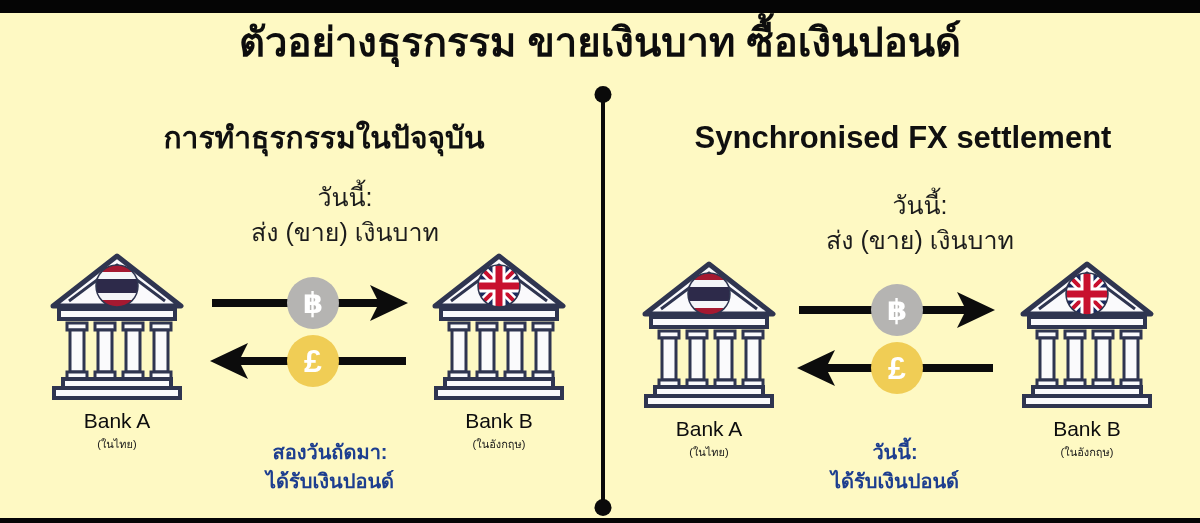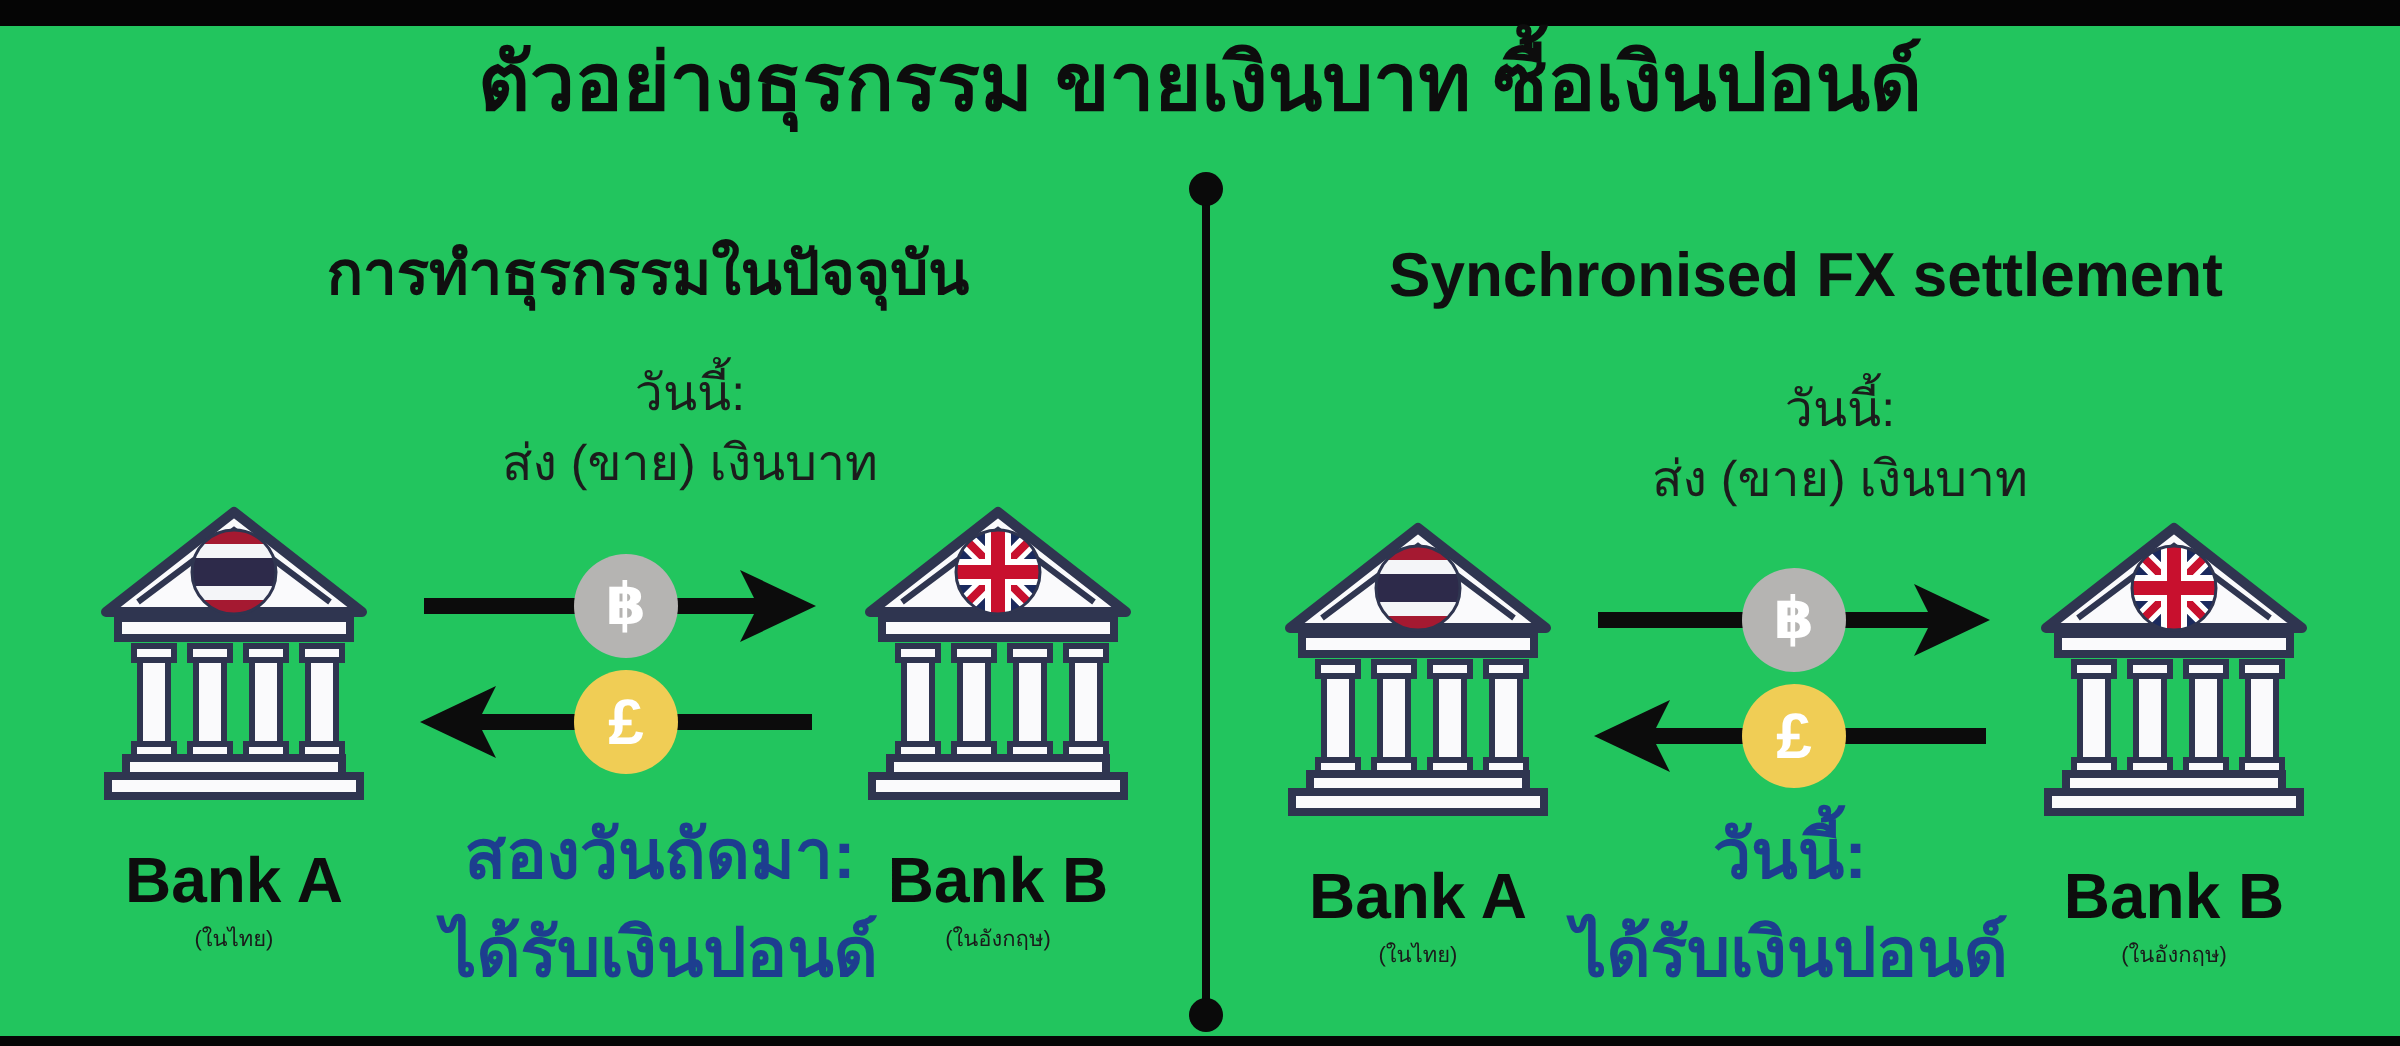--- a/index.html
+++ b/index.html
@@ -1,17 +1,17 @@
 <!DOCTYPE html>
 <html><head>
 <meta charset="utf-8">
 <style>
   html,body{margin:0;padding:0;background:#e8e8e6;}
   .stage{
-    position:relative;width:1200px;height:523px;background:#22c55e;overflow:hidden;
+    position:relative;width:1200px;height:523px;background:#fef9c3;overflow:hidden;
     font-family:"Liberation Sans","DejaVu Sans",sans-serif;color:#0d0d0d;
   }
   .bar-top{position:absolute;top:0;left:0;width:100%;height:13px;background:#050505;}
   .bar-bottom{position:absolute;bottom:0;left:0;width:100%;height:5px;background:#050505;}
   .title{position:absolute;top:18px;left:0;width:100%;text-align:center;
     font-size:40px;font-weight:bold;color:#0d0d0d;margin:0;line-height:1.2;}
   .divider{position:absolute;left:601px;top:95px;width:4px;height:412px;background:#0a0a0a;}
   .divider .dot{position:absolute;left:50%;transform:translateX(-50%);width:17px;height:17px;
     border-radius:50%;background:#0a0a0a;}
   .dot-top{top:-9px;}
@@ -27,41 +27,41 @@
 
   .flow-label{position:absolute;text-align:center;font-size:25px;color:#1c1c1c;line-height:1.4;}
   .panel-left  .flow-label{top:180px;left:195px;width:300px;}
   .panel-right .flow-label{top:188px;left:164px;width:300px;}
 
   .bank{position:absolute;width:150px;margin:0;text-align:center;}
   .panel-left  .bank-a{left:42px;top:248px;}
   .panel-left  .bank-b{left:424px;top:248px;}
   .panel-right .bank-a{left:28px;top:256px;}
   .panel-right .bank-b{left:406px;top:256px;}
-  .bank-name{font-size:32px;font-weight:bold;color:#0d0d0d;margin-top:16px;line-height:1.2;}
+  .bank-name{font-size:21px;font-weight:normal;color:#0d0d0d;margin-top:4px;line-height:1.2;}
   .bank-loc{font-size:11px;color:#1a1a1a;margin-top:4px;line-height:1.3;}
 
   .arrow{position:absolute;width:205px;height:44px;}
   .panel-left  .arrow-send{left:208px;top:281px;}
   .panel-left  .arrow-receive{left:205px;top:339px;}
   .panel-right .arrow-send{left:189px;top:288px;}
   .panel-right .arrow-receive{left:186px;top:346px;}
 
   .badge{position:absolute;width:52px;height:52px;border-radius:50%;
     display:flex;align-items:center;justify-content:center;
     color:#ffffff;font-weight:bold;font-size:29px;line-height:1;}
   .badge-baht{background:#b5b4b2;}
   .badge-pound{background:#f0cd55;font-size:32px;}
   .panel-left  .badge-baht{left:287px;top:277px;}
   .panel-left  .badge-pound{left:287px;top:335px;}
   .panel-right .badge-baht{left:265px;top:284px;}
   .panel-right .badge-pound{left:265px;top:342px;}
 
-  .result{position:absolute;text-align:center;font-weight:bold;font-size:34px;
-    color:#1d3e8f;line-height:1.45;}
+  .result{position:absolute;text-align:center;font-weight:bold;font-size:20px;
+    color:#1d3e8f;line-height:1.45;margin-top:34px;}
   .panel-left  .result{top:404px;left:195px;width:270px;}
   .panel-right .result{top:404px;left:139px;width:300px;}
 
   .defs-svg{position:absolute;width:0;height:0;overflow:hidden;}
 </style>
 </head>
 <body>
 
 <svg class="defs-svg" aria-hidden="true">
   <defs>

